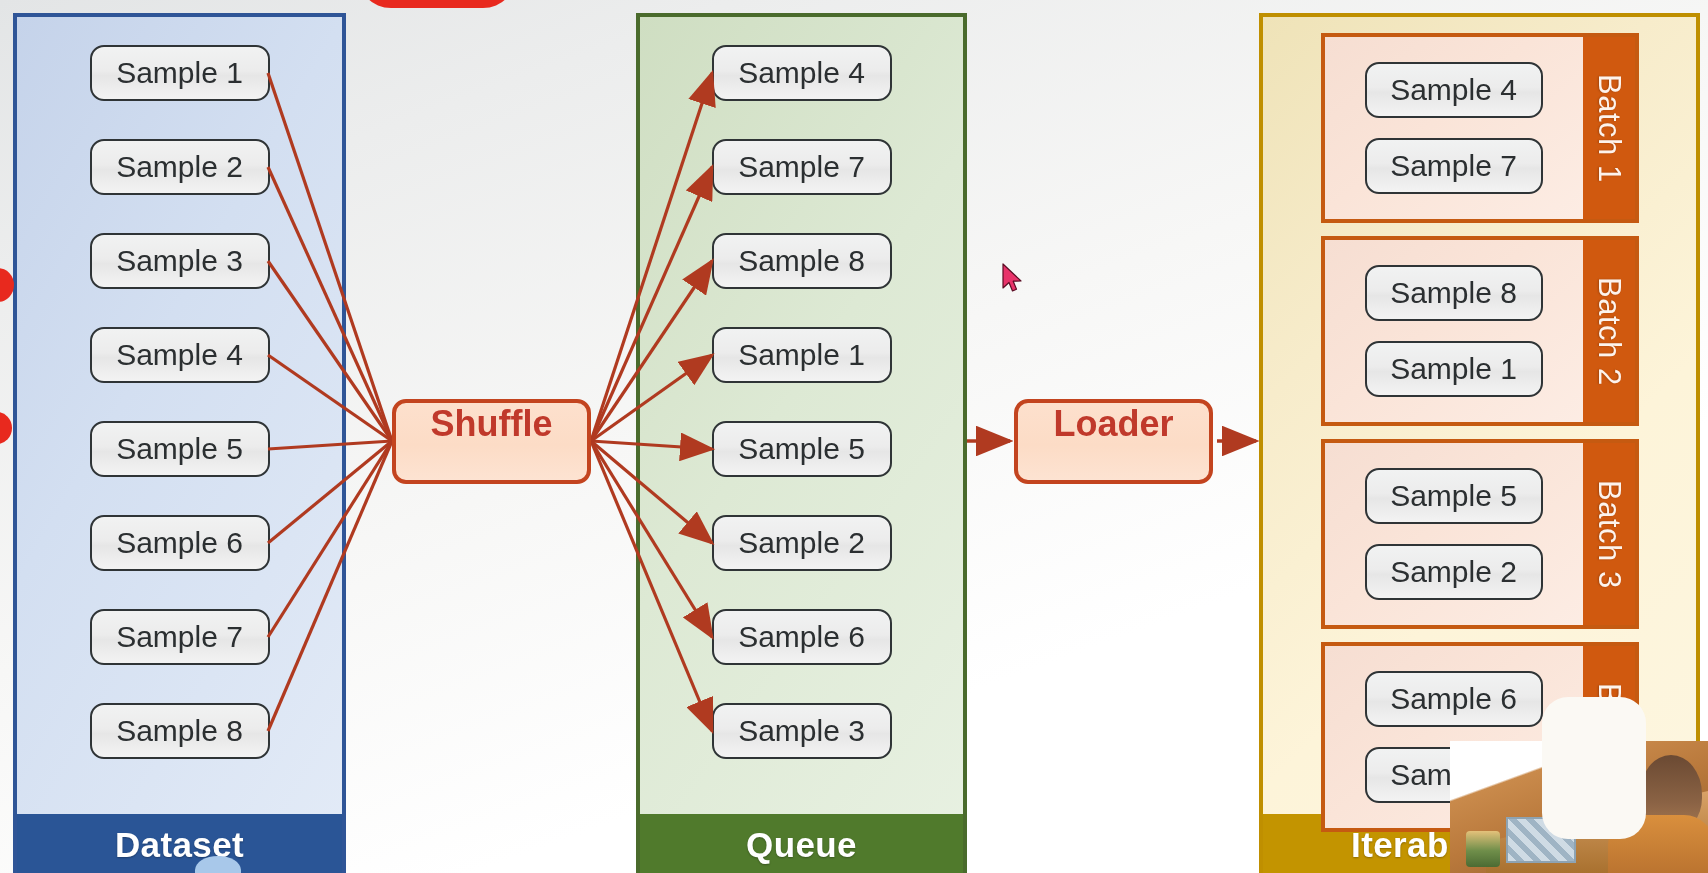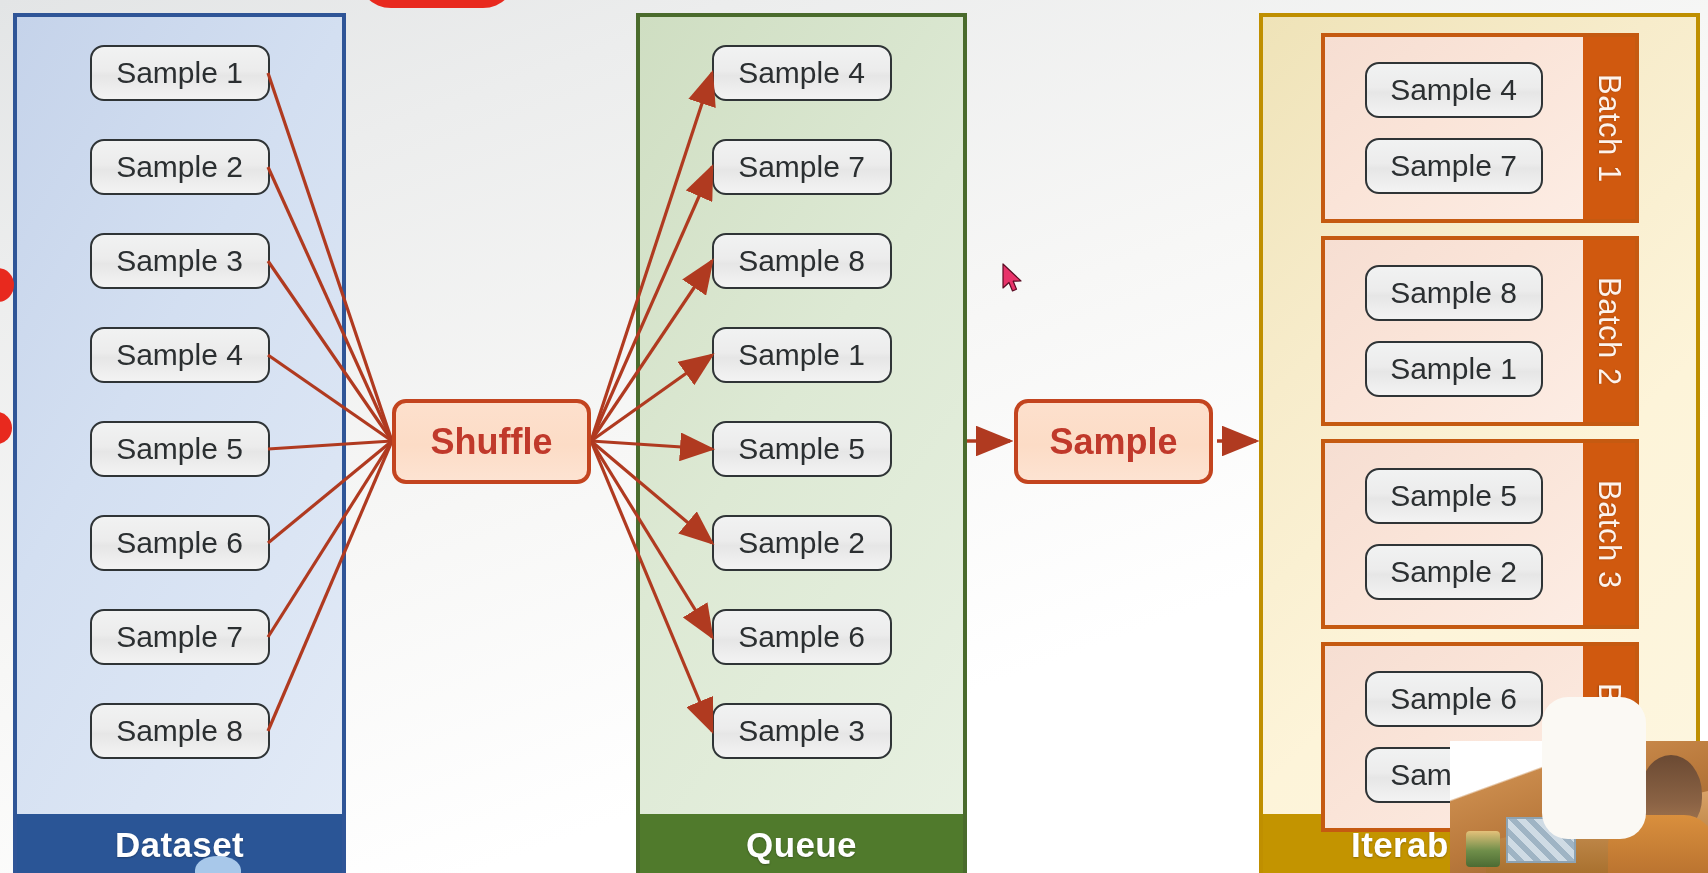--- a/index.html
+++ b/index.html
@@ -134,21 +134,20 @@
   
   .node {
     position: absolute;
     border: 4px solid #c3441f;
     border-radius: 14px;
     background: linear-gradient(180deg, #fde0cd 0%, #fcdcc6 55%, #fde3d2 100%);
     color: #c0392b;
     font-size: 36px;
     font-weight: bold;
     display: flex;
-    align-items: center;
     justify-content: center;
     z-index: 6;
     white-space: nowrap;
   }
   #shuffle-node { left: 392px; top: 399px; width: 199px; height: 85px; }
   #loader-node  { left: 1014px; top: 399px; width: 199px; height: 85px; }
 
   
   #wire-layer {
     position: absolute;
@@ -354,21 +353,21 @@
         </div>
       </div>
     </div>
   <div class="panel-footer">Iterable Loader</div>
 </div>
 
 <div class="node" id="shuffle-node">
   <span>Shuffle</span>
 </div>
 <div class="node" id="loader-node">
-  <span>Sample</span>
+  <span>Loader</span>
 </div>
 
 <svg id="wire-layer" viewBox="0 0 1708 873" xmlns="http://www.w3.org/2000/svg">
   <defs>
     <marker id="arrowhead" markerWidth="11" markerHeight="9" refX="10" refY="4.5" orient="auto">
       <path d="M0,0 L11,4.5 L0,9 z" fill="#b03a20"></path>
     </marker>
   </defs>
   <g id="shuffle-wires" stroke="#b03a20" stroke-width="3.2" fill="none">
       <line x1="268" y1="73" x2="392" y2="441"></line>

